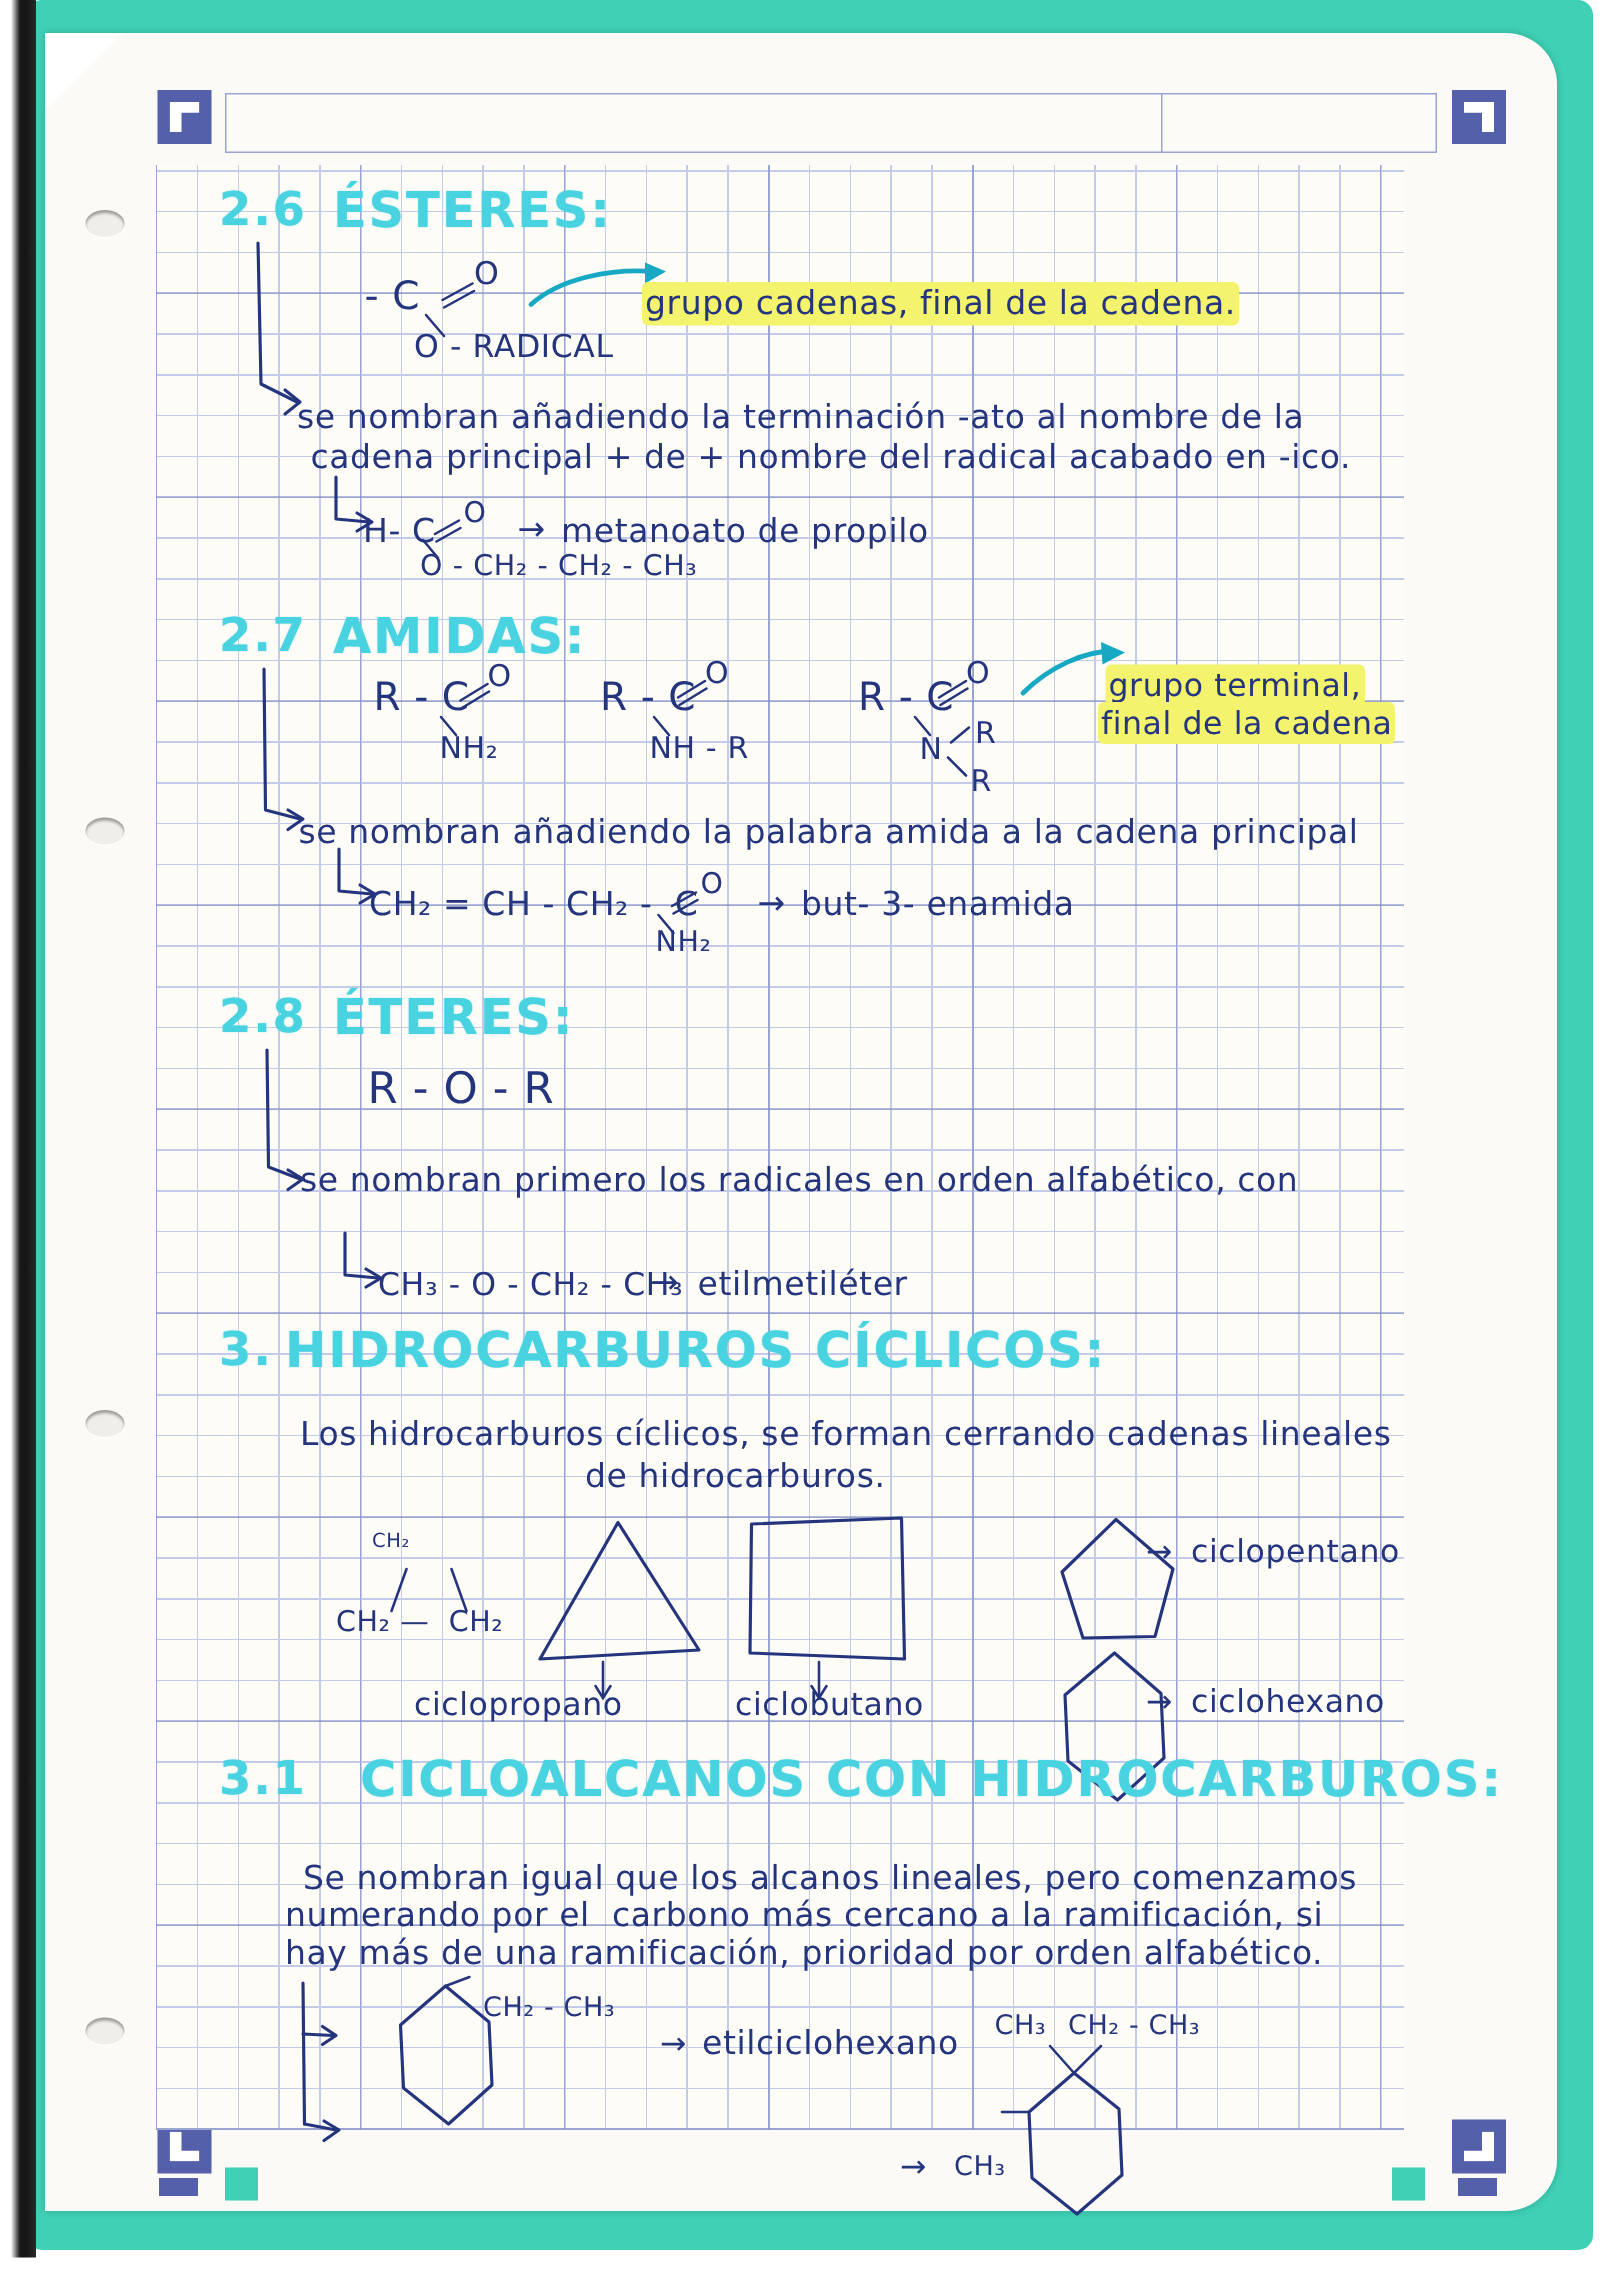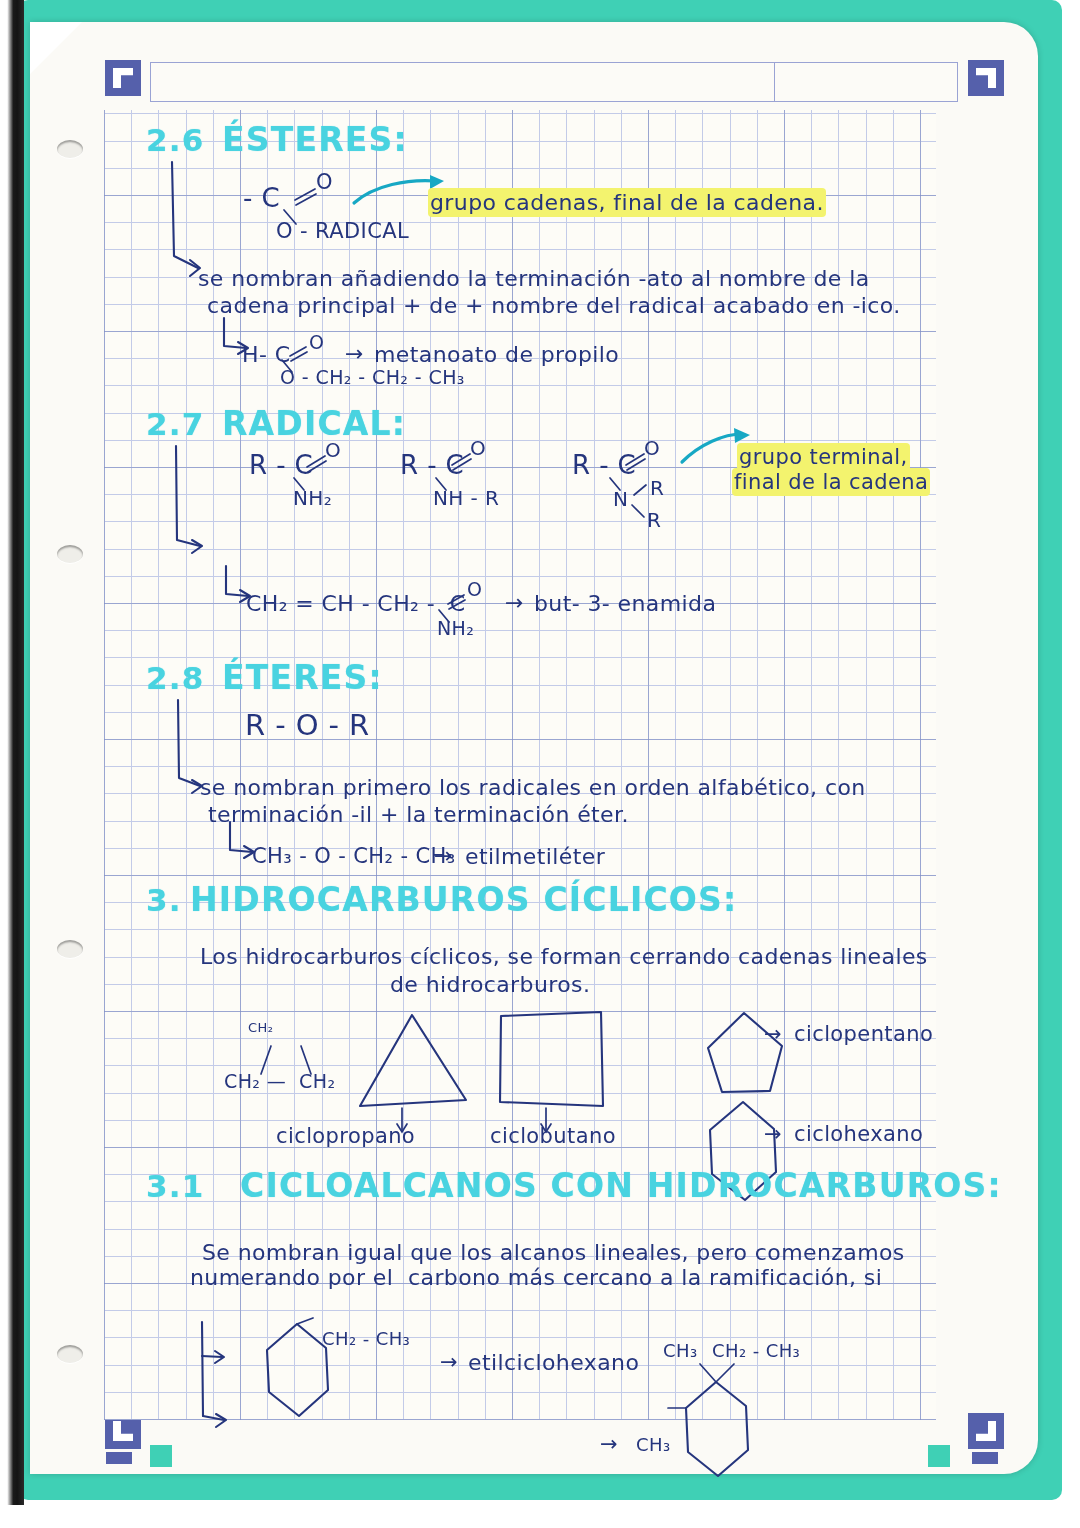--- a/index.html
+++ b/index.html
@@ -185,21 +185,21 @@
   </svg>
   <div class="hw ink" style="left:309px;top:331px;font-size:19px">O</div>
   <svg style="left:280px;top:358px" width="22" height="20">
     <path class="pen-thin" d="M2,2 L12,14"></path>
   </svg>
   <div class="hw ink" style="left:280px;top:366px;font-size:19px">O - CH₂ - CH₂ - CH₃</div>
   <div class="hw ink" style="left:345px;top:341px;font-size:22px">→</div>
   <div class="hw ink" style="left:374px;top:342px;font-size:22px">metanoato de propilo</div>
 
   <div class="head" style="left:146px;top:406px;font-size:31px">2.7</div>
-  <div class="head" style="left:222px;top:404px;font-size:33px">RADICAL:</div>
+  <div class="head" style="left:222px;top:404px;font-size:33px">AMIDAS:</div>
 
   <svg style="left:174px;top:444px" width="40" height="110">
     <path class="pen" d="M2,2 L3,96 L26,102"></path>
     <path class="pen" d="M18,96 L28,102 L18,109"></path>
   </svg>
 
   <div class="hw ink" style="left:249px;top:450px;font-size:26px">R - C</div>
   <svg style="left:305px;top:453px" width="32" height="22">
     <path class="pen-thin" d="M2,14 L20,3"></path>
     <path class="pen-thin" d="M3,19 L21,8"></path>
@@ -241,20 +241,21 @@
   <div class="hw ink" style="left:647px;top:508px;font-size:20px">R</div>
 
   <svg style="left:680px;top:432px" width="110" height="42">
     <path class="cyan" d="M2,30 C20,12 44,2 62,2"></path>
     <path class="cyanfill" d="M54,-4 L70,3 L55,11 Z"></path>
   </svg>
 
   <div class="hw ink hl" style="left:739px;top:445px;font-size:21px">grupo terminal,</div>
   <div class="hw ink hl" style="left:734px;top:470px;font-size:21px">final de la cadena</div>
 
+  <div class="hw ink" style="left:199px;top:543px;font-size:22px">se nombran añadiendo la palabra amida a la cadena principal</div>
 
   <svg style="left:224px;top:566px" width="34" height="42">
     <path class="pen" d="M2,0 L2,28 L24,30"></path>
     <path class="pen" d="M16,24 L26,30 L16,36"></path>
   </svg>
   <div class="hw ink" style="left:246px;top:591px;font-size:22px">CH₂ = CH - CH₂ -  C</div>
   <svg style="left:446px;top:592px" width="30" height="22">
     <path class="pen-thin" d="M2,12 L18,3"></path>
     <path class="pen-thin" d="M3,17 L19,8"></path>
   </svg>
@@ -270,21 +271,20 @@
   <div class="head" style="left:222px;top:658px;font-size:33px">ÉTERES:</div>
 
   <svg style="left:176px;top:698px" width="40" height="96">
     <path class="pen" d="M2,2 L3,80 L24,88"></path>
     <path class="pen" d="M16,82 L26,88 L16,95"></path>
   </svg>
 
   <div class="hw ink" style="left:245px;top:708px;font-size:29px">R - O - R</div>
 
   <div class="hw ink" style="left:200px;top:775px;font-size:22px">se nombran primero los radicales en orden alfabético, con</div>
-  <div class="hw ink" style="left:208px;top:802px;font-size:22px">terminación -il + la terminación éter.</div>
 
   <svg style="left:228px;top:822px" width="34" height="42">
     <path class="pen" d="M2,0 L2,28 L24,30"></path>
     <path class="pen" d="M16,24 L26,30 L16,36"></path>
   </svg>
   <div class="hw ink" style="left:252px;top:844px;font-size:21px">CH₃ - O - CH₂ - CH₃</div>
   <div class="hw ink" style="left:434px;top:843px;font-size:22px">→</div>
   <div class="hw ink" style="left:465px;top:844px;font-size:22px">etilmetiléter</div>
 
   <div class="head" style="left:146px;top:882px;font-size:31px">3.</div>
@@ -328,20 +328,21 @@
     <path class="pen" d="M43,4 L10,32 L12,76 L45,102 L76,74 L74,31 Z"></path>
   </svg>
   <div class="hw ink" style="left:764px;top:1122px;font-size:21px">→</div>
   <div class="hw ink" style="left:794px;top:1122px;font-size:21px">ciclohexano</div>
 
   <div class="head" style="left:146px;top:1168px;font-size:31px">3.1</div>
   <div class="head" style="left:240px;top:1166px;font-size:33px">CICLOALCANOS CON HIDROCARBUROS:</div>
 
   <div class="hw ink" style="left:190px;top:1265px;font-size:22px">numerando por el  carbono más cercano a la ramificación, si</div>
   <div class="hw ink" style="left:202px;top:1240px;font-size:22px">Se nombran igual que los alcanos lineales, pero comenzamos</div>
+  <div class="hw ink" style="left:190px;top:1290px;font-size:22px">hay más de una ramificación, prioridad por orden alfabético.</div>
 
   <svg style="left:200px;top:1320px" width="36" height="120">
     <path class="pen" d="M2,2 L3,96"></path>
     <path class="pen" d="M2,36 L22,37"></path>
     <path class="pen" d="M15,31 L24,37 L15,43"></path>
     <path class="pen" d="M3,96 L24,100"></path>
     <path class="pen" d="M16,94 L26,100 L16,107"></path>
   </svg>
 
   <svg style="left:255px;top:1318px" width="110" height="105">

